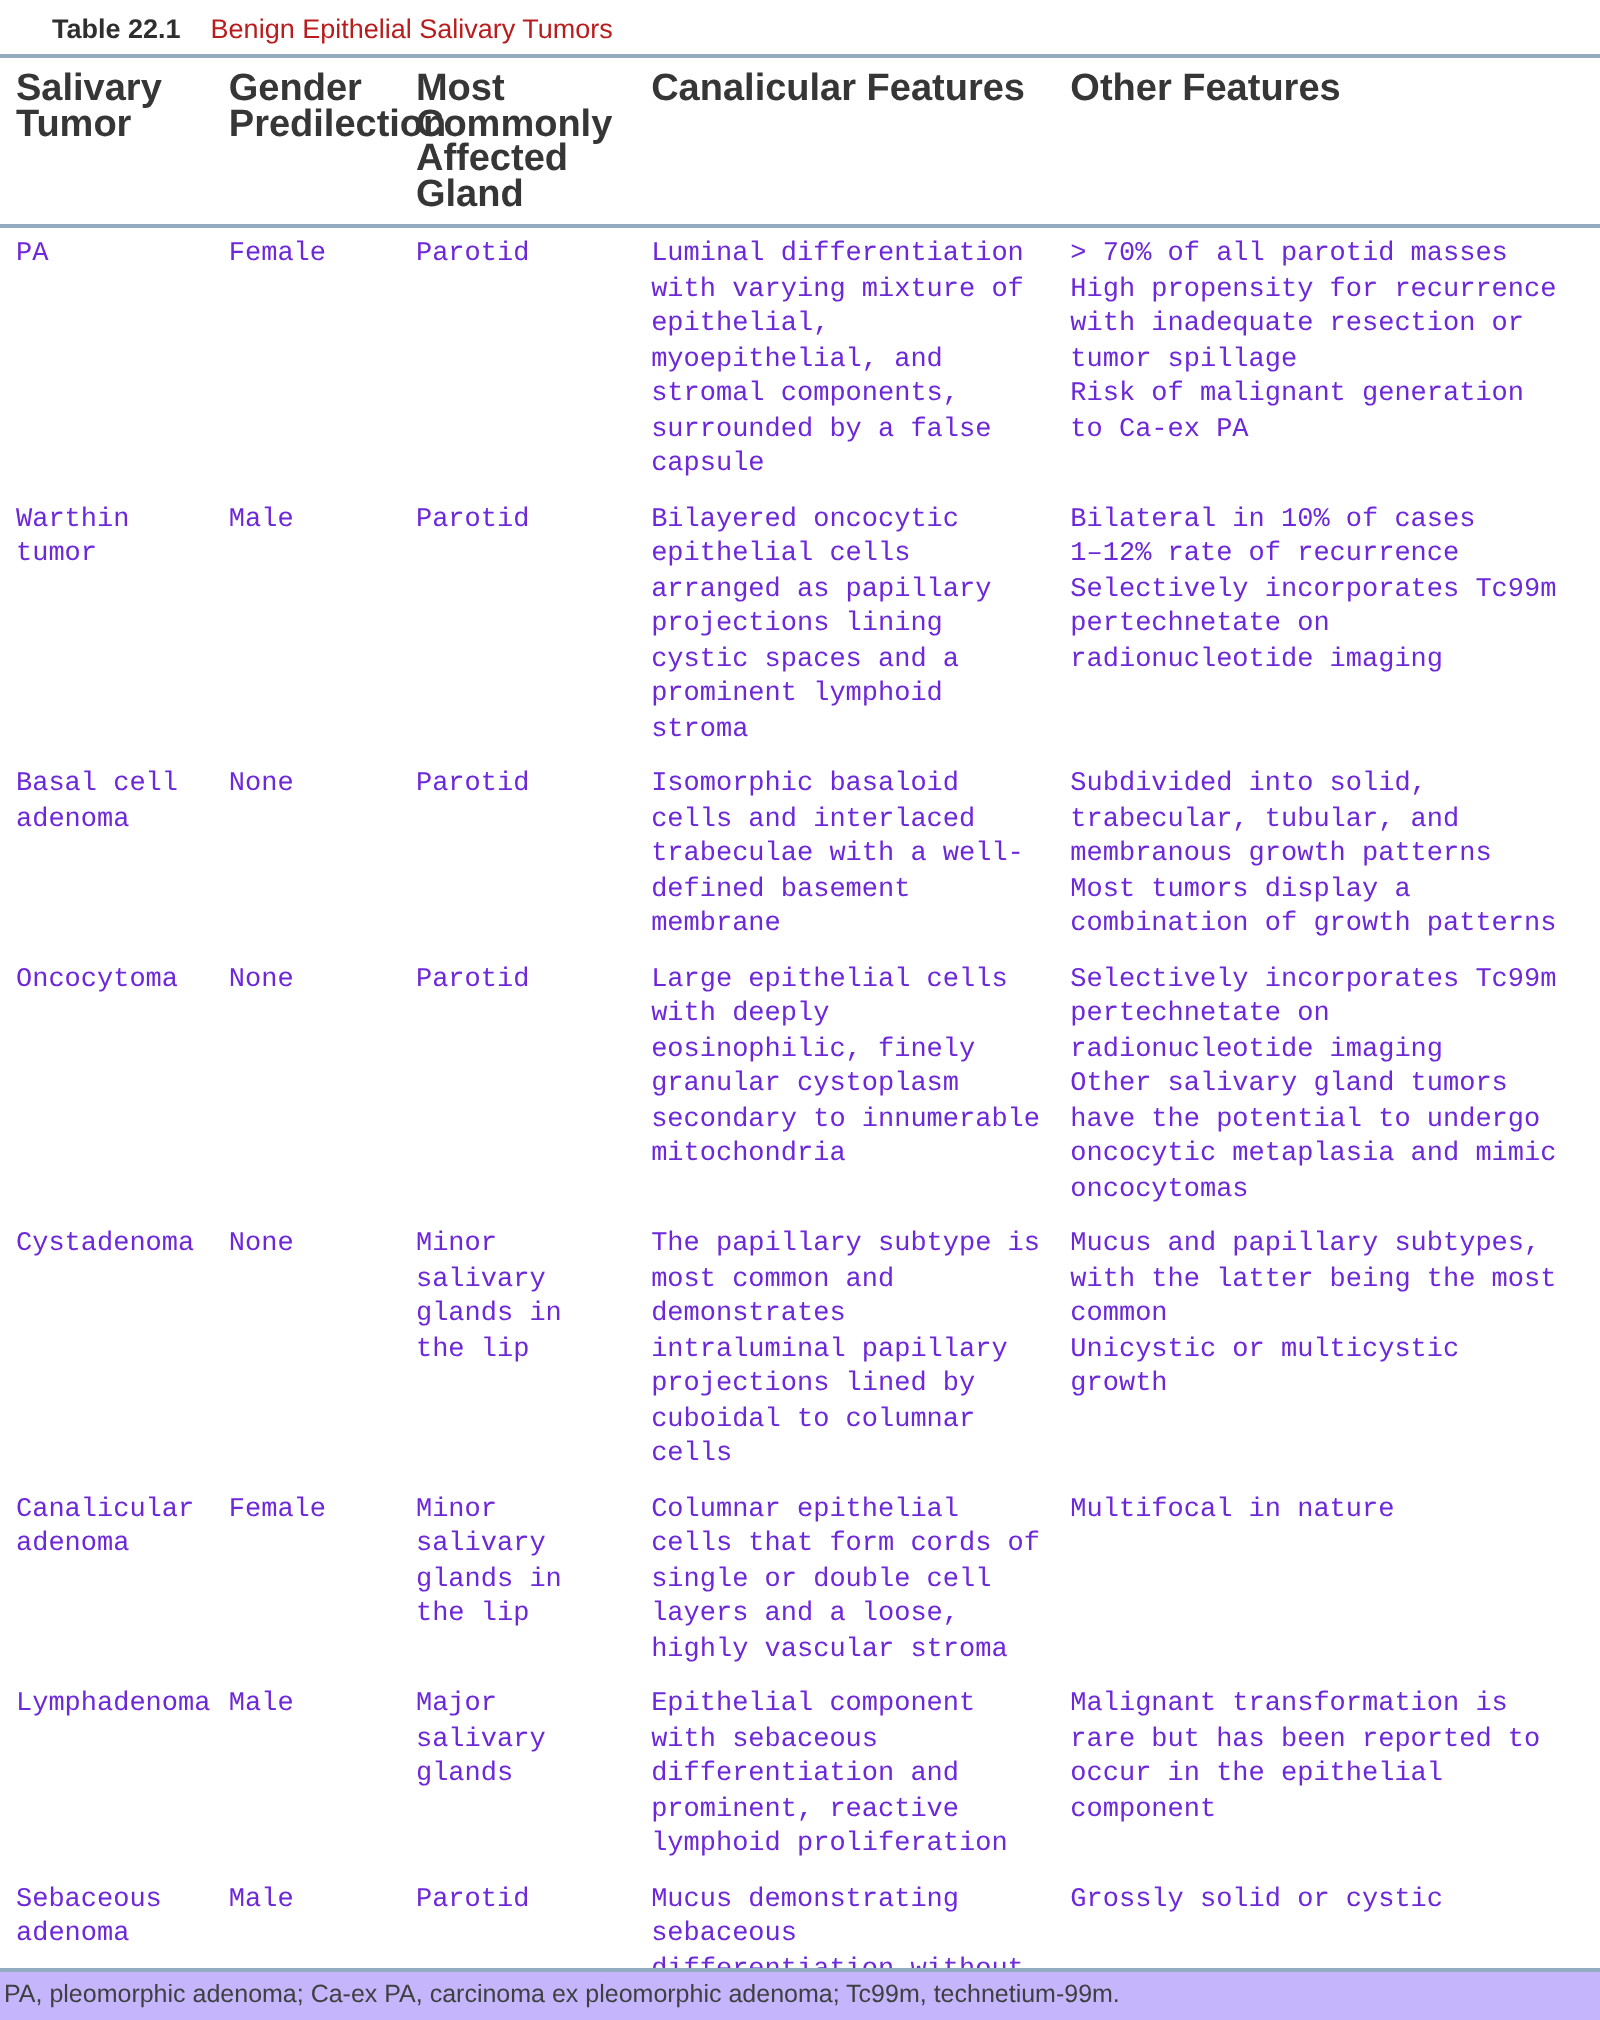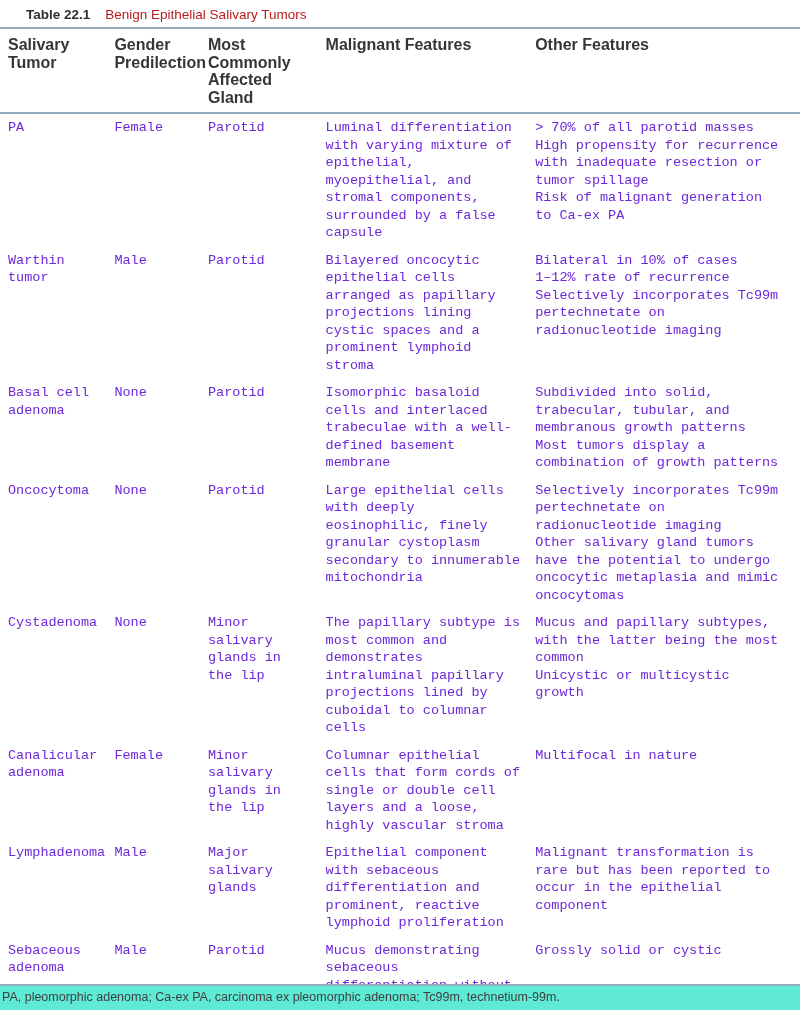--- a/index.html
+++ b/index.html
@@ -41,40 +41,40 @@
   }
   col.c1 { width: 14.3%; }
   col.c2 { width: 11.7%; }
   col.c3 { width: 14.7%; }
   col.c4 { width: 26.2%; }
   col.c5 { width: 33.1%; }
   thead th {
     text-align: left;
     vertical-align: top;
     font-weight: bold;
-    font-size: 16px;
+    font-size: 19px;
     color: #363636;
     padding: 7px 14px 6px 0;
     border-bottom: 2px solid #93abbe;
   }
   tbody td {
     vertical-align: top;
     padding: 5px 14px 5px 0;
     color: #6d28d9;
     font-family: Liberation Mono, monospace;
   }
   th:first-child, td:first-child { padding-left: 8px; }
   .feature-line { display: block; }
   .footnote-bar {
     position: absolute;
     left: 0;
     right: 0;
     bottom: 0;
     height: 26px;
-    background: #5eead4;
+    background: #c4b5fd;
     border-top: 2px solid #93abbe;
     padding: 4px 8px 0 2px;
     font-size: 12.5px;
     color: #3f3f3f;
   }
 </style>
 </head>
 <body>
 
 <div class="title-row">
@@ -89,21 +89,21 @@
         <col class="c2">
         <col class="c3">
         <col class="c4">
         <col class="c5">
     </colgroup>
     <thead>
       <tr id="header-row">
           <th>Salivary Tumor</th>
           <th>Gender Predilection</th>
           <th>Most Commonly Affected Gland</th>
-          <th>Malignant Features</th>
+          <th>Canalicular Features</th>
           <th>Other Features</th>
         </tr>
     </thead>
     <tbody id="table-body">
         <tr>
           <td>PA</td>
           <td>Female</td>
           <td>Parotid</td>
           <td>Luminal differentiation with varying mixture of epithelial, myoepithelial, and stromal components, surrounded by a false capsule</td>
           <td>

